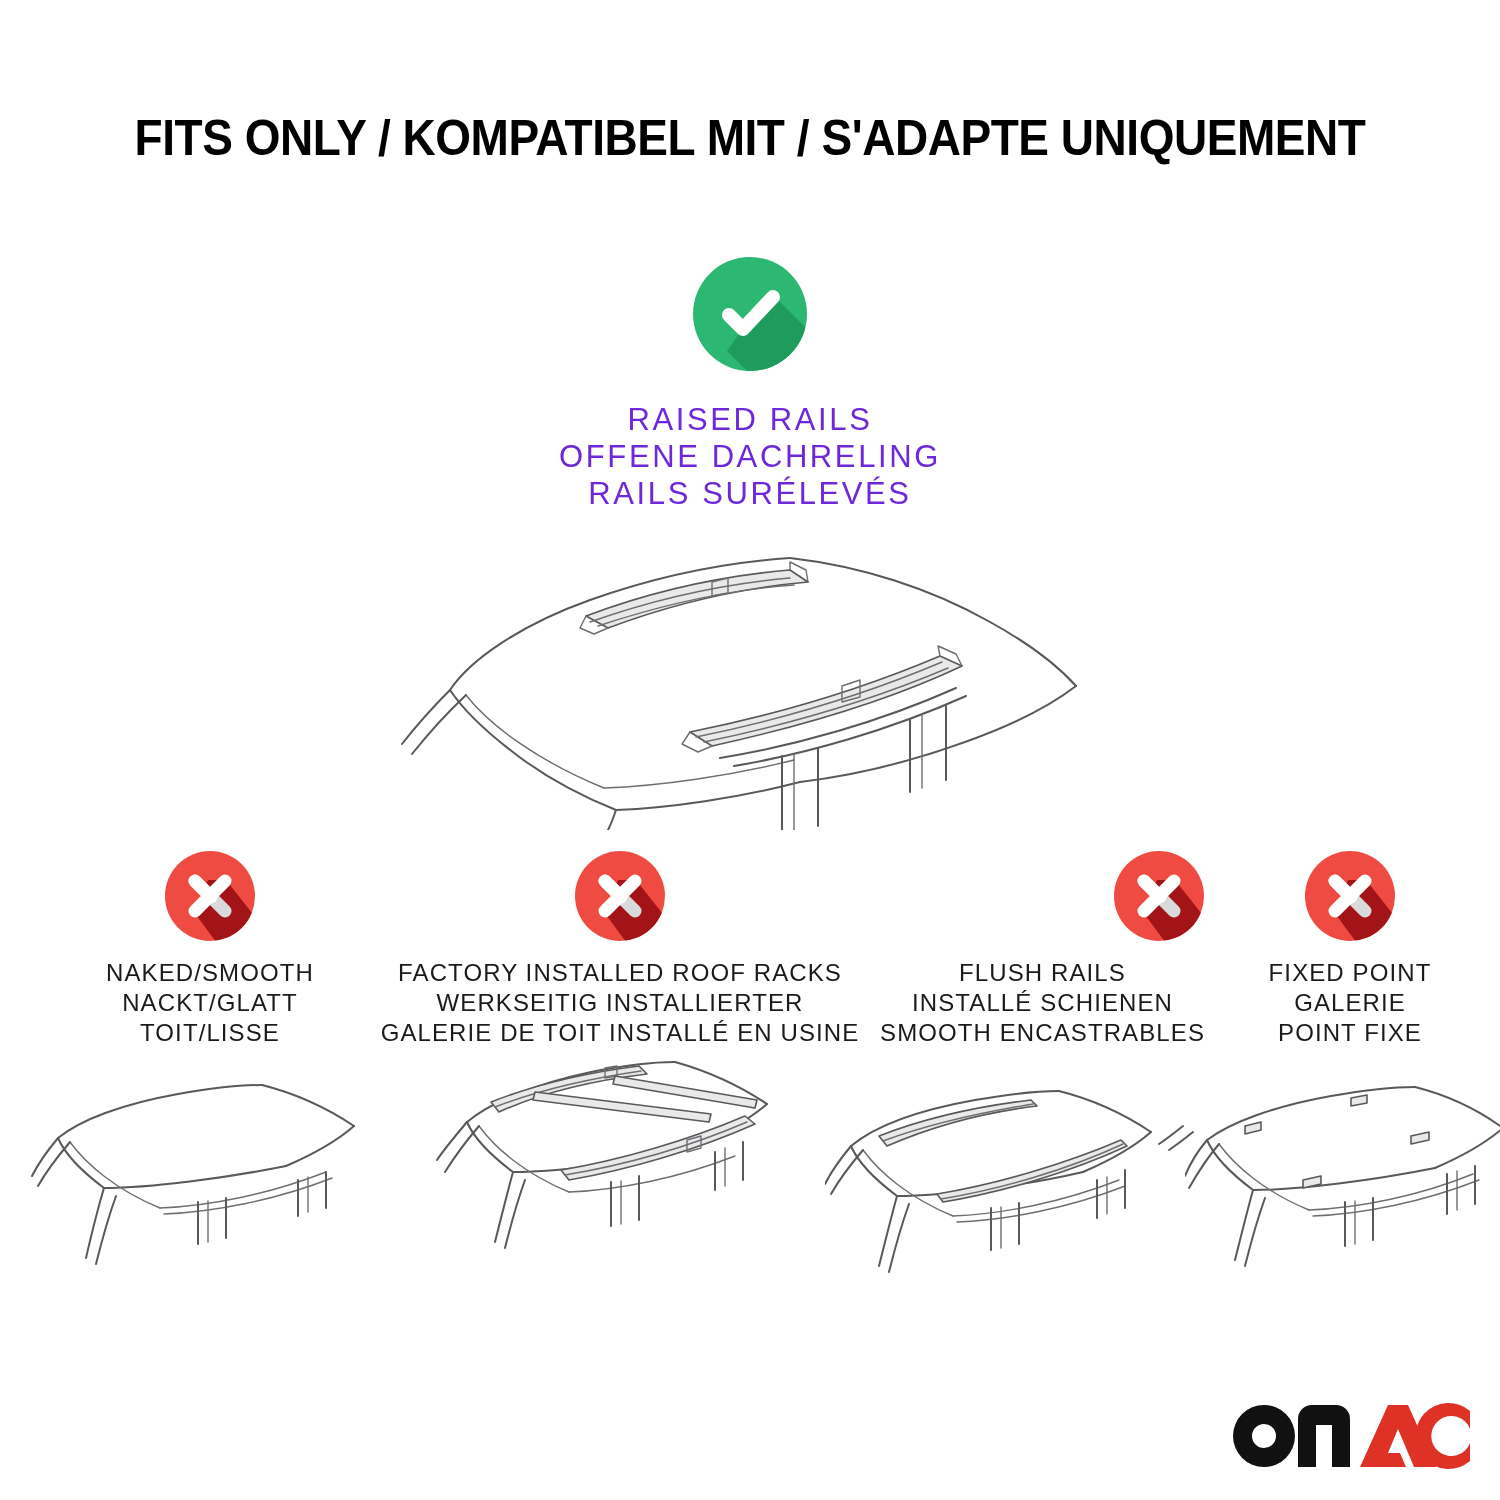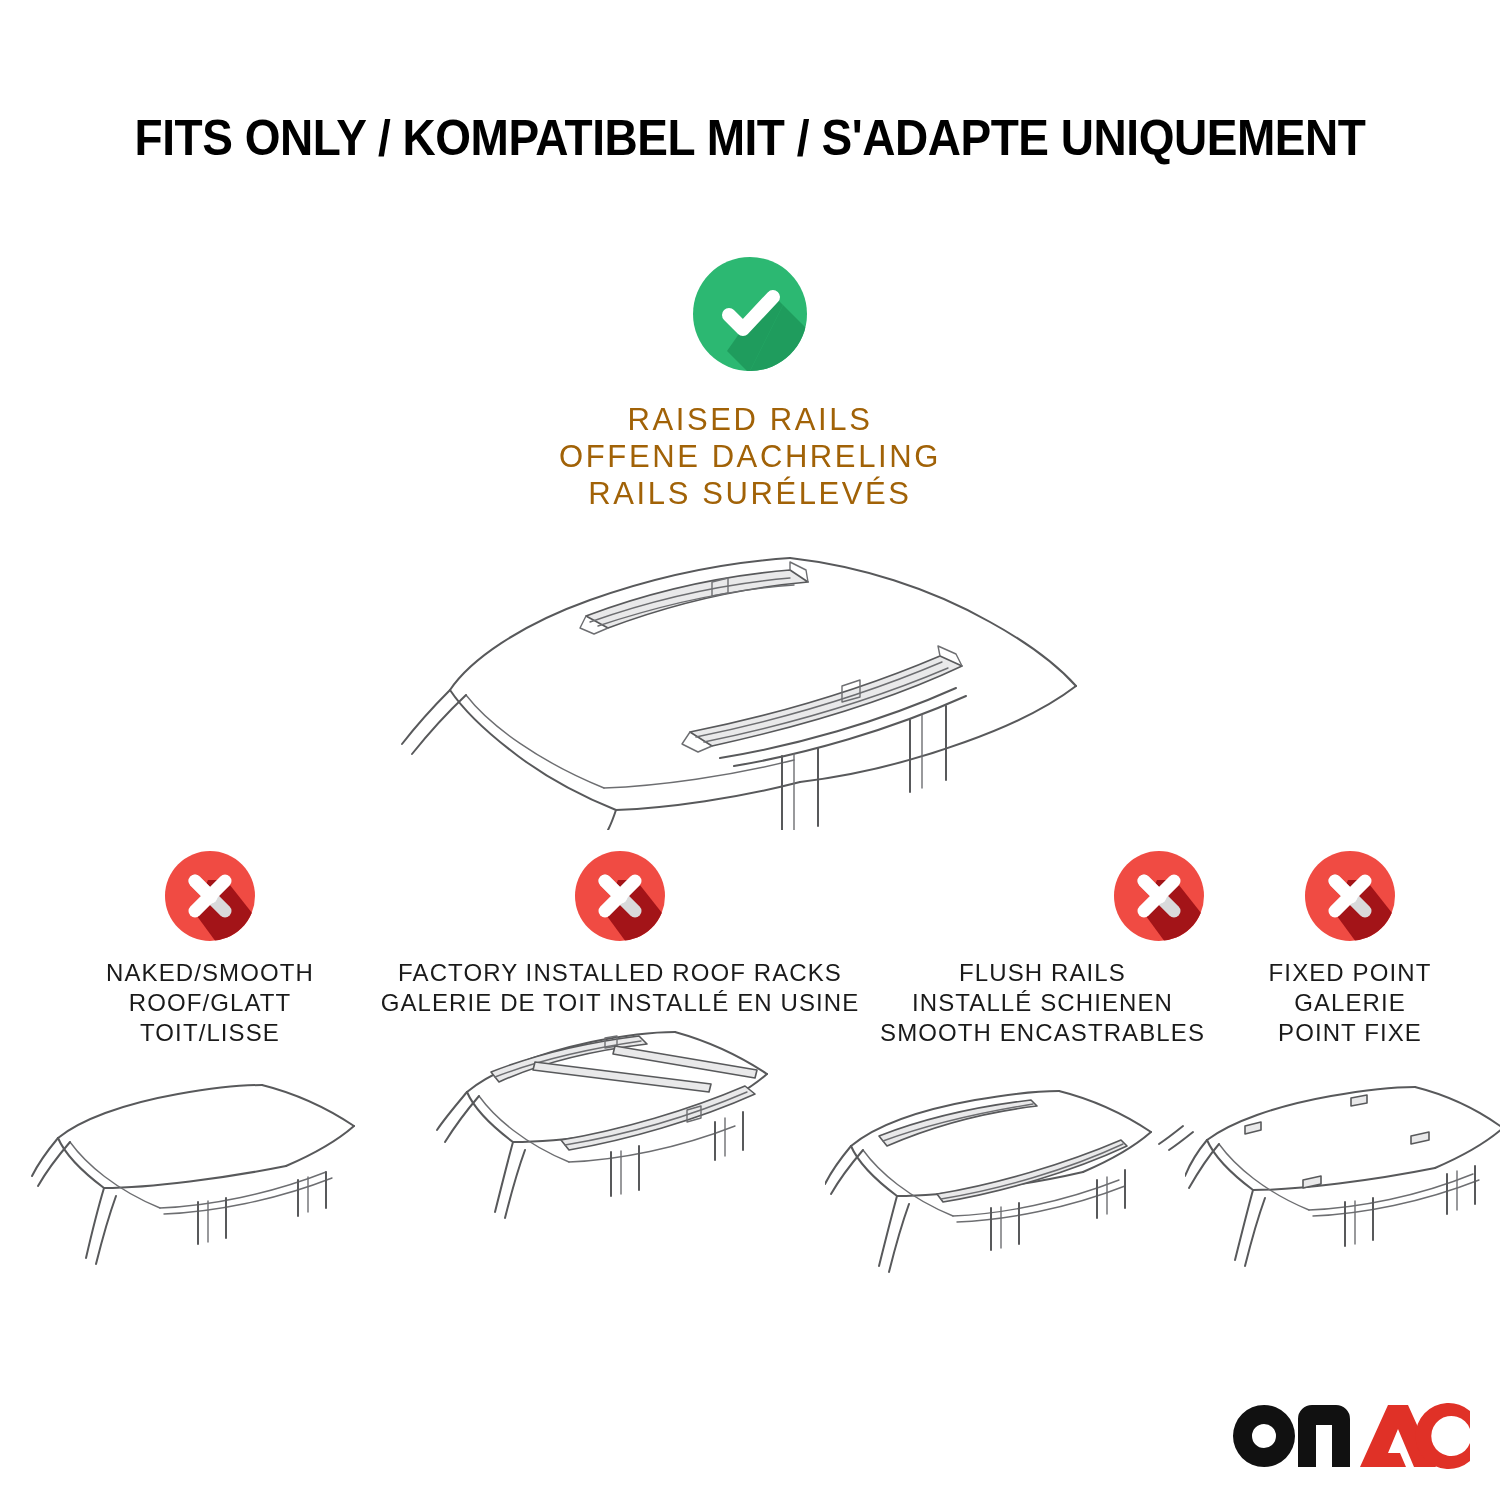--- a/index.html
+++ b/index.html
@@ -52,21 +52,21 @@
   }
   .icon-circle-wrap svg { display: block; }
 
   #hero-label {
     margin-top: 28px;
     text-align: center;
     font-weight: 400;
     font-size: 31px;
     line-height: 37px;
     letter-spacing: 2.6px;
-    color: #a16207;
+    color: #6d28d9;
   }
   #hero-label div { white-space: nowrap; }
 
   #hero-art {
     margin-top: 18px;
     width: 720px;
     height: 300px;
   }
 
   
@@ -230,21 +230,21 @@
           <path d="M31,31 L61,61" stroke="#d9dadb" stroke-width="13" stroke-linecap="round"></path>
         </g>
         <path d="M31,31 L61,61" stroke="#ffffff" stroke-width="13" stroke-linecap="round" opacity="0"></path>
         <path d="M61,31 L31,61" stroke="#ffffff" stroke-width="13" stroke-linecap="round"></path>
         <path d="M31,31 L47,47" stroke="#ffffff" stroke-width="13" stroke-linecap="round"></path>
       </svg>
     </div>
 
     <div class="col-label">
       <div>NAKED/SMOOTH</div>
-      <div>ROOF/GLATT</div>
+      <div>NACKT/GLATT</div>
       <div>TOIT/LISSE</div>
     </div>
 
     <div class="col-art art-0">
       <svg class="line-art" viewBox="0 0 360 220" width="360" height="220" aria-hidden="true">
         <path d="M28 70 C50 52 92 36 148 26 C188 19 214 17 232 17"></path>
         <path d="M232 17 C268 26 300 42 324 58"></path>
         <path d="M28 70 C34 84 50 102 74 120"></path>
         <path d="M324 58 C308 72 284 86 256 98"></path>
         <path d="M74 120 C120 120 196 110 256 98"></path>
@@ -280,20 +280,21 @@
         <g clip-path="url(#clipX1)">
           <path d="M31,31 L61,61" stroke="#d9dadb" stroke-width="13" stroke-linecap="round"></path>
         </g>
         <path d="M61,31 L31,61" stroke="#ffffff" stroke-width="13" stroke-linecap="round"></path>
         <path d="M31,31 L47,47" stroke="#ffffff" stroke-width="13" stroke-linecap="round"></path>
       </svg>
     </div>
 
     <div class="col-label">
       <div>FACTORY INSTALLED ROOF RACKS</div>
+      <div>WERKSEITIG INSTALLIERTER</div>
       <div>GALERIE DE TOIT INSTALLÉ EN USINE</div>
     </div>
 
     <div class="col-art art-1">
       <svg class="line-art" viewBox="0 0 390 225" width="390" height="225" aria-hidden="true">
 
         <path d="M42 88 C66 68 110 50 166 38 C206 30 232 28 250 28"></path>
         <path d="M250 28 C286 38 318 54 342 70"></path>
         <path d="M42 88 C48 102 64 120 88 138"></path>
         <path d="M342 70 C326 84 302 98 274 110"></path>

